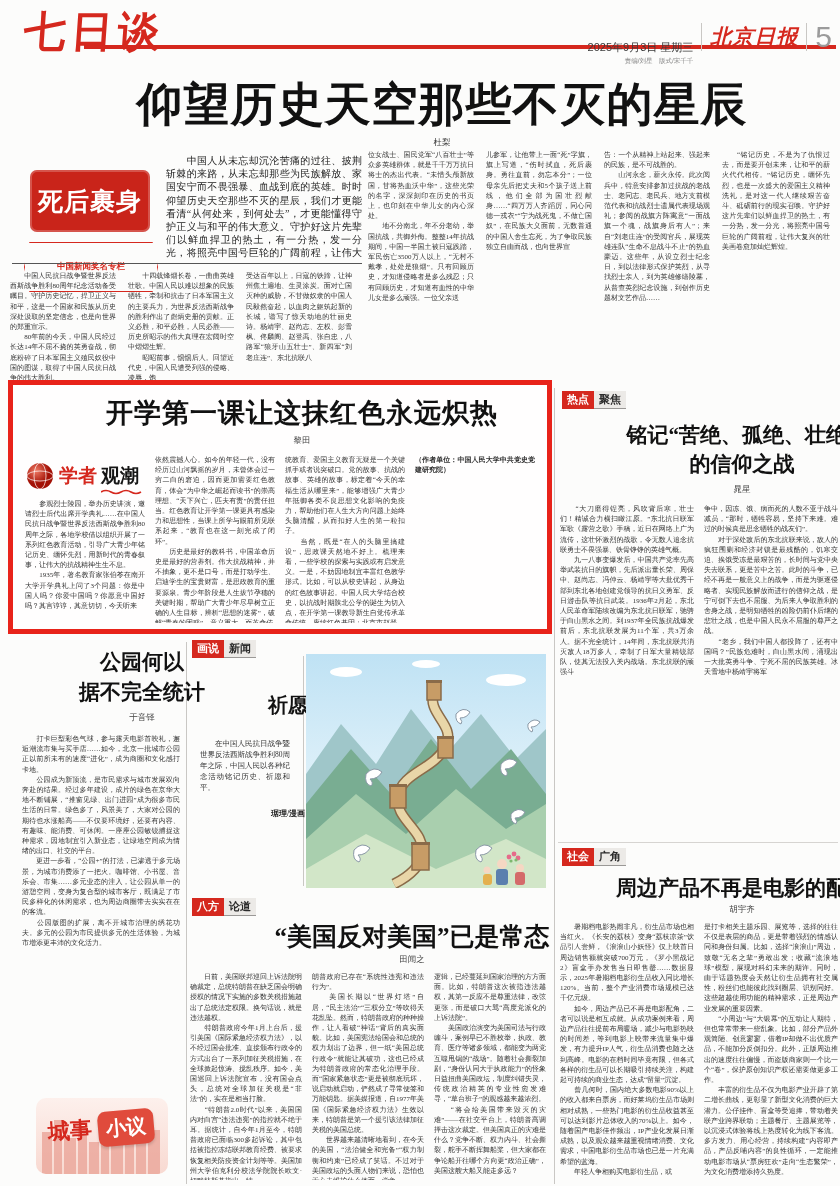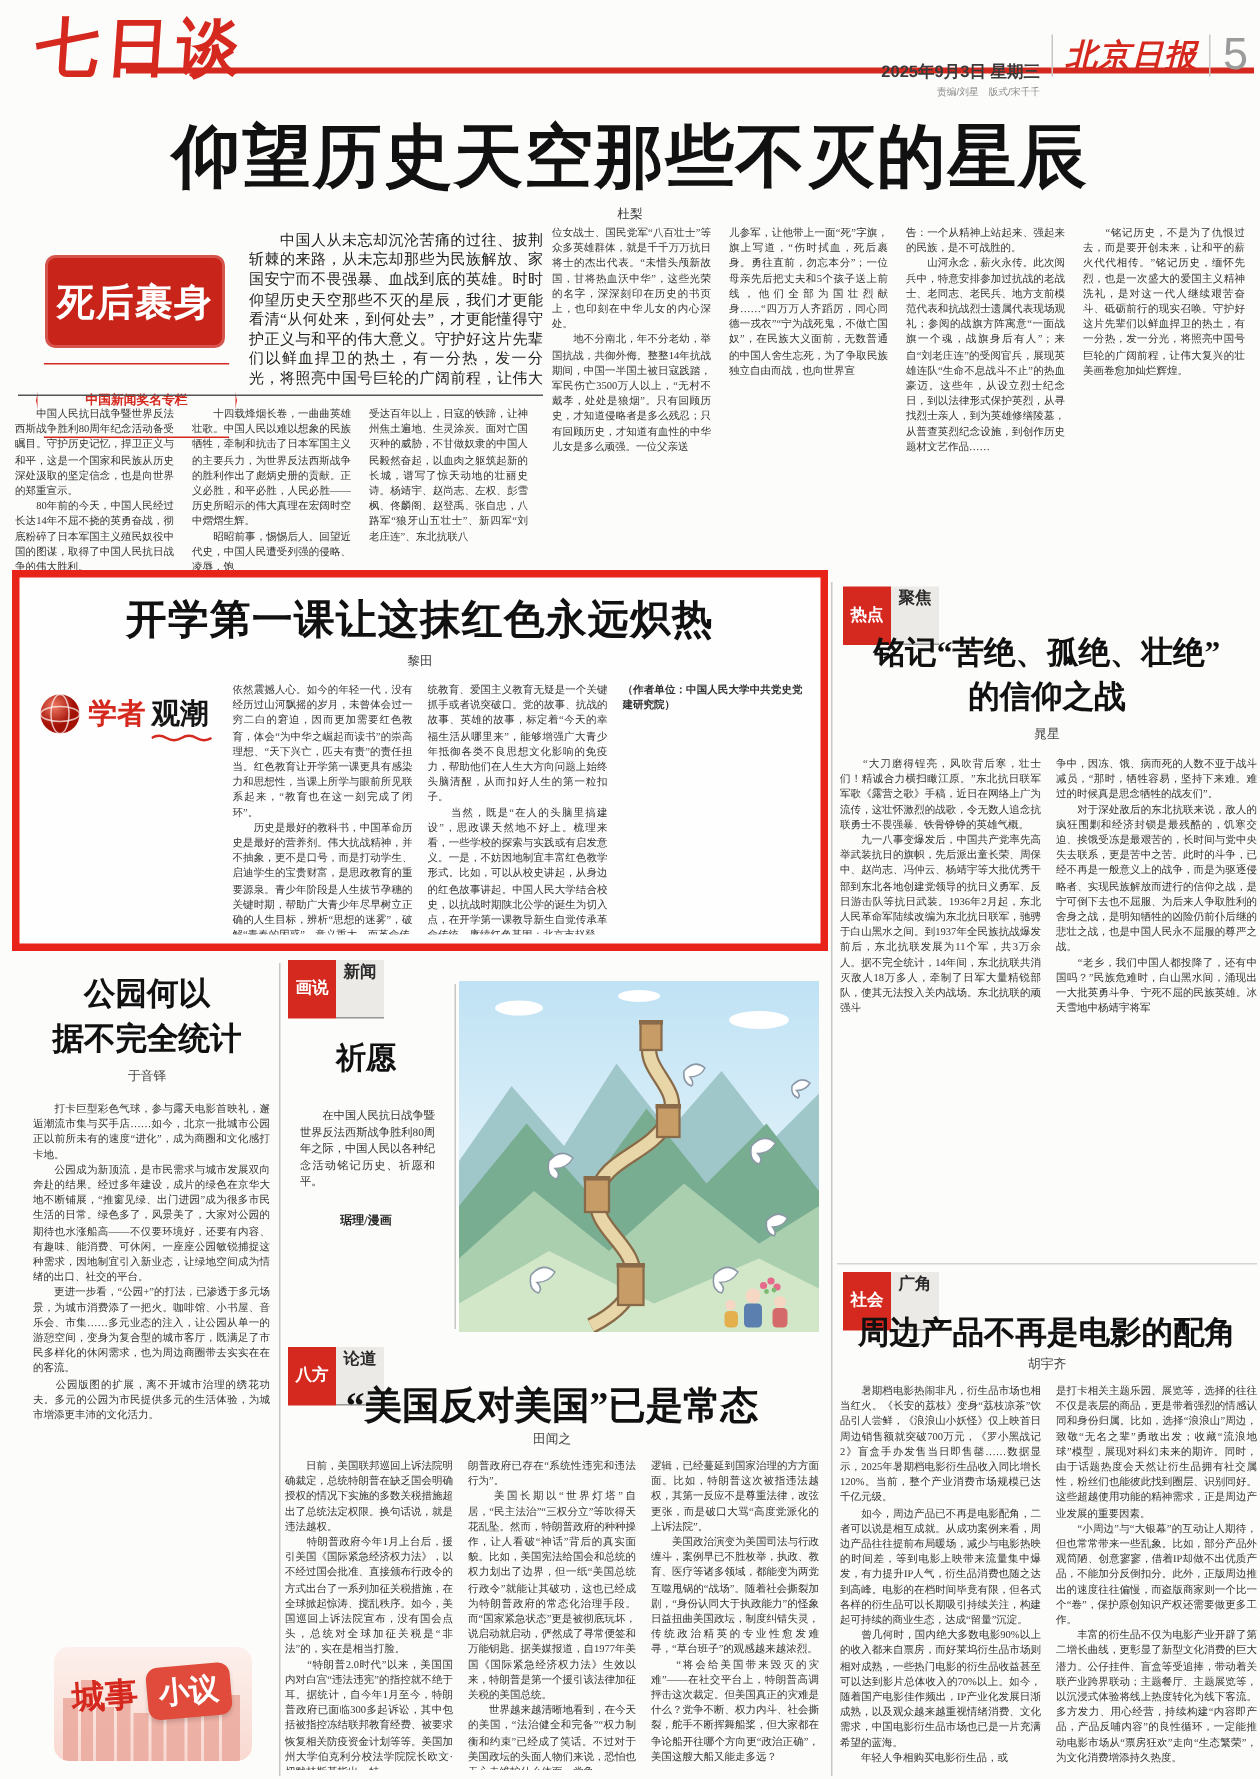--- a/index.html
+++ b/index.html
@@ -4,31 +4,31 @@
 <style>
   html,body{margin:0;padding:0;}
   body{width:840px;height:1186px;position:relative;background:#fcfcfb;
        font-family:"Liberation Serif","DejaVu Serif",serif;color:#262626;overflow:hidden;}
   .abs{position:absolute;}
   .sans{font-family:"Liberation Sans","DejaVu Sans",sans-serif;}
   .red{color:#d5281e;}
   .rule{background:#d5281e;}
   .vline{background:#c9c7c4;width:1px;}
   .hline{background:#d6d4d1;height:1px;}
-  .center{text-align:center;}
+  .center{text-align:center;padding-left:44px;}
   .bodytxt{font-size:7px;line-height:10.2px;text-align:justify;white-space:pre-line;
            overflow:hidden;color:#333;}
   .introtxt{font-size:10px;line-height:13.2px;text-align:justify;white-space:pre-line;
             overflow:hidden;color:#222;}
   .headline-main{font-weight:900;letter-spacing:1px;color:#111;}
   .headline-serif{font-weight:900;color:#111;font-family:"Liberation Serif","DejaVu Serif",serif;}
   .byline{font-size:8.5px;color:#444;}
   .tag{display:flex;align-items:stretch;font-weight:700;
        font-family:"Liberation Sans","DejaVu Sans",sans-serif;font-size:11px;line-height:1;}
-  .tag .tr{background:#d5281e;color:#fff;padding:14px 5px;}
+  .tag .tr{background:#d5281e;color:#fff;padding:3px 5px;}
   .tag .tb{background:#eceae7;color:#2b2b2b;padding:3px 5px;border-bottom:1px solid #9a9896;}
   .seal{background:#c9241a;border-radius:7px;box-shadow:inset 0 0 0 2px rgba(255,255,255,.22);
         display:flex;align-items:center;justify-content:center;}
   .seal span{color:#fff;font-weight:900;font-size:25px;letter-spacing:1px;
              font-family:"Liberation Serif","DejaVu Serif",serif;}
   .sealsub{border:1px solid #d5281e;color:#d5281e;font-size:8.5px;font-weight:700;
            text-align:center;padding:18px 0;clip-path:polygon(0 50%,4% 0,96% 0,100% 50%,96% 100%,4% 100%);}
   .scholar{display:flex;align-items:center;gap:4px;}
   .scholar .s1{color:#d5281e;font-weight:900;font-size:19px;}
   .scholar .s2{color:#151515;font-weight:900;font-size:19px;}
@@ -39,21 +39,21 @@
   .citybadge{background:linear-gradient(180deg,#fdf0ec,#f8d9d1);border-radius:10px;overflow:hidden;}
 </style>
 </head>
 <body>
 
 <div class="abs rule" style="left:84px;top:45px;width:752px;height:4px;"></div>
 <div class="abs red" style="left:24px;top:4px;font-size:42px;font-weight:900;letter-spacing:5px;transform:skewX(-4deg);">七日谈</div>
 
 <div class="abs" style="right:6px;top:8px;display:flex;align-items:center;gap:8px;">
   <div style="text-align:right;">
-    <div class="sans" style="font-size:11px;font-weight:700;color:#3a3a3a;margin-top:32px;">2025年9月3日 星期三</div>
+    <div class="sans" style="font-size:11px;font-weight:400;color:#3a3a3a;margin-top:32px;">2025年9月3日 星期三</div>
     <div class="sans" style="font-size:6.5px;color:#8a8a8a;margin-top:2px;">责编/刘星　版式/宋千千</div>
   </div>
   <div class="vline" style="height:28px;"></div>
   <div class="red" style="font-size:21px;font-weight:900;font-style:italic;letter-spacing:1px;">北京日报</div>
   <div class="vline" style="height:28px;"></div>
   <div class="sans" style="font-size:30px;color:#9b9b9b;font-weight:400;padding-right:2px;">5</div>
 </div>
 
 <div class="abs headline-main sans center" style="left:0;right:0;top:74px;font-size:46px;">仰望历史天空那些不灭的星辰</div>
 <div class="abs byline center" style="left:0;right:0;top:137px;">杜梨</div>
@@ -97,20 +97,22 @@
           <ellipse cx="15" cy="15" rx="13" ry="5" fill="none" stroke="#ffffff" stroke-opacity=".7" stroke-width="1"></ellipse>
         </svg>
         <span class="s1">学者</span>
         <span style="position:relative;">
           <span class="s2">观潮</span>
           <svg width="42" height="6" viewBox="0 0 42 6" style="position:absolute;left:0;bottom:-6px;">
             <path d="M0 3 Q5 0 10 3 T20 3 T30 3 T40 3" fill="none" stroke="#d5281e" stroke-width="1.6"></path>
           </svg>
         </span>
       </div>
+      <div class="bodytxt" style="height:118px;margin-top:8px;">　　参观烈士陵园，举办历史讲演，邀请烈士后代出席开学典礼……在中国人民抗日战争暨世界反法西斯战争胜利80周年之际，各地学校借以组织开展了一系列红色教育活动，引导广大青少年铭记历史、缅怀先烈，用新时代的青春叙事，让伟大的抗战精神生生不息。
+　　1935年，著名教育家张伯苓在南开大学开学典礼上问了3个问题：你是中国人吗？你爱中国吗？你愿意中国好吗？其言谆谆，其意切切，今天听来</div>
     </div>
     <div class="bodytxt" style="width:121px;height:168px;">依然震撼人心。如今的年轻一代，没有经历过山河飘摇的岁月，未曾体会过一穷二白的窘迫，因而更加需要红色教育，体会“为中华之崛起而读书”的崇高理想、“天下兴亡，匹夫有责”的责任担当。红色教育让开学第一课更具有感染力和思想性，当课上所学与眼前所见联系起来，“教育也在这一刻完成了闭环”。
 　　历史是最好的教科书，中国革命历史是最好的营养剂。伟大抗战精神，并不抽象，更不是口号，而是打动学生、启迪学生的宝贵财富，是思政教育的重要源泉。青少年阶段是人生拔节孕穗的关键时期，帮助广大青少年尽早树立正确的人生目标，辨析“思想的迷雾”，破解“青春的困惑”，意义重大，而革命传</div>
     <div class="bodytxt" style="width:121px;height:168px;">统教育、爱国主义教育无疑是一个关键抓手或者说突破口。党的故事、抗战的故事、英雄的故事，标定着“今天的幸福生活从哪里来”，能够增强广大青少年抵御各类不良思想文化影响的免疫力，帮助他们在人生大方向问题上始终头脑清醒，从而扣好人生的第一粒扣子。
 　　当然，既是“在人的头脑里搞建设”，思政课天然地不好上。梳理来看，一些学校的探索与实践或有启发意义。一是，不妨因地制宜丰富红色教学形式。比如，可以从校史讲起，从身边的红色故事讲起。中国人民大学结合校史，以抗战时期陕北公学的诞生为切入点，在开学第一课教导新生自觉传承革命传统、赓续红色基因；北京市赵登</div>
     <div style="width:121px;">
       <div class="bodytxt note" style="height:20px;">（作者单位：中国人民大学中共党史党建研究院）</div>
     </div>
   </div>
 </div>

